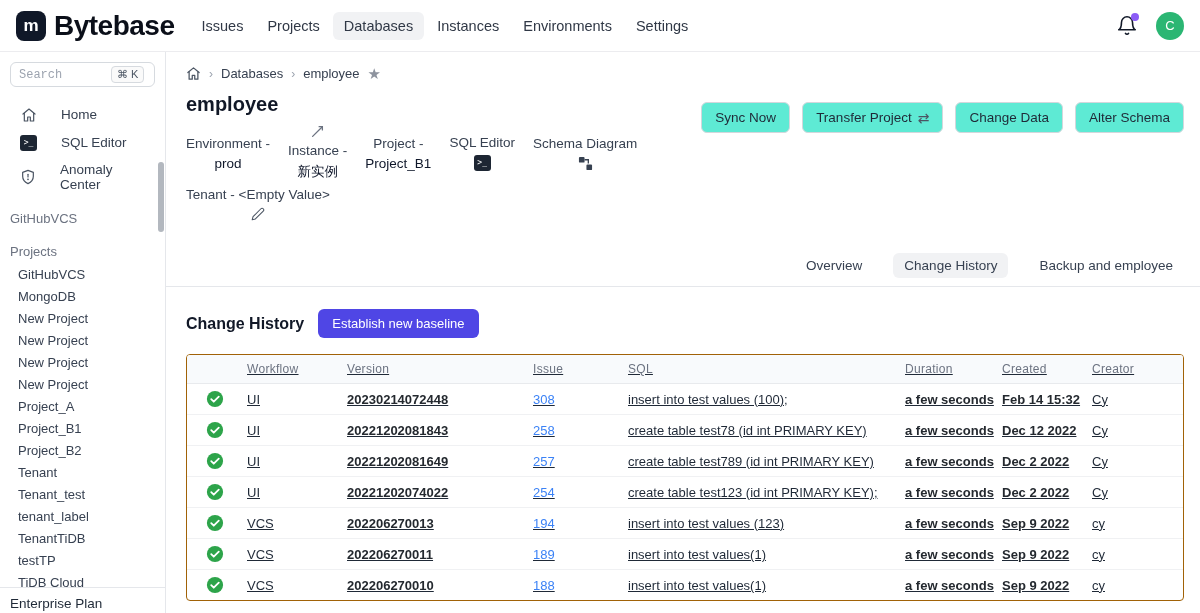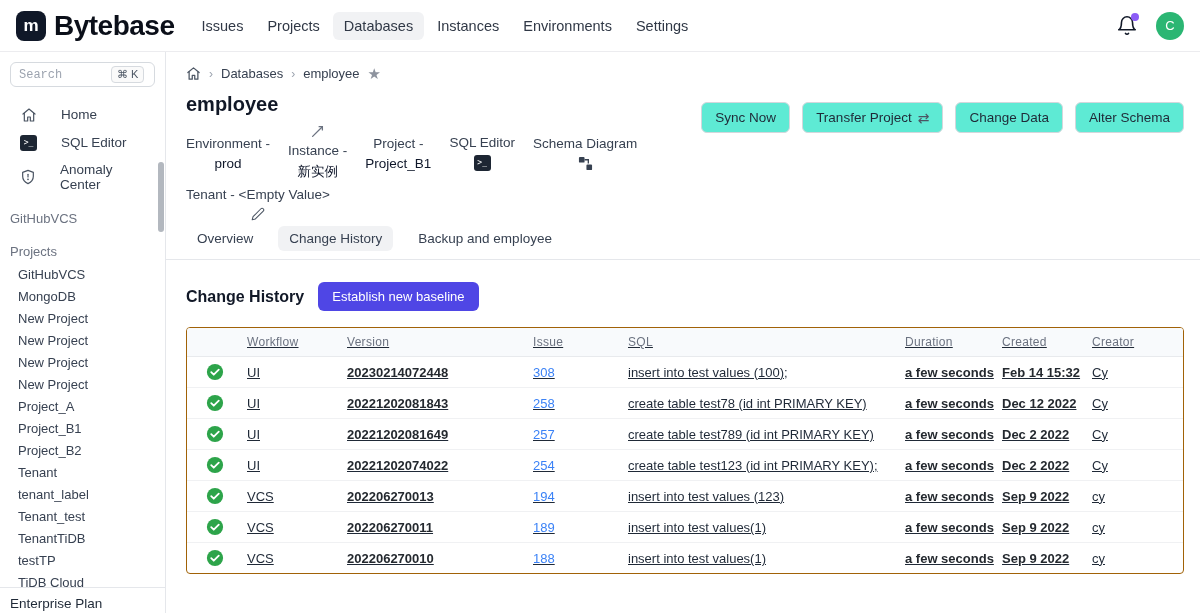--- a/index.html
+++ b/index.html
@@ -61,21 +61,21 @@
   .term-chip { width:17px; height:16px; background:#1d2633; border-radius:3px; color:#fff;
     font-size:8px; font-family:"DejaVu Sans Mono", monospace; display:flex; align-items:center;
     justify-content:center; line-height:1; }
   .actions { position:absolute; top:50px; right:16px; display:flex; gap:12px; }
   .btn { height:31px; background:#5eead4; border:1px solid #d3d7dc; border-radius:6px;
     font-size:13.5px; color:#1f2937; padding:0 13px; display:flex; align-items:center; gap:6px;
     cursor:pointer; font-family:"Liberation Sans", sans-serif; }
   .transfer-glyph { font-size:14px; color:#4b5563; }
 
   
-  .tabs { display:flex; align-items:center; gap:14px; margin-top:5px; }
+  .tabs { display:flex; align-items:center; gap:20px; margin-top:32px;justify-content:flex-end; }
   .tab { font-size:13.5px; color:#374151; padding:5px 11px; border-radius:6px; cursor:pointer; }
   .tab.active { background:#f1f2f4; }
   .tab-divider { border-bottom:1px solid #e5e7eb; margin:8px -16px 0 -20px; }
 
   
   .section-row { display:flex; align-items:center; gap:14px; margin-top:22px; }
   .section-heading { font-size:16px; font-weight:700; color:#111827; }
   .primary-btn { color:#fff; border:none; border-radius:6px; font-size:13px; font-weight:500;
     padding:7px 14px; cursor:pointer; font-family:"Liberation Sans", sans-serif; }
 
@@ -163,22 +163,22 @@
         <div class="proj-item">GitHubVCS</div>
         <div class="proj-item">MongoDB</div>
         <div class="proj-item">New Project</div>
         <div class="proj-item">New Project</div>
         <div class="proj-item">New Project</div>
         <div class="proj-item">New Project</div>
         <div class="proj-item">Project_A</div>
         <div class="proj-item">Project_B1</div>
         <div class="proj-item">Project_B2</div>
         <div class="proj-item">Tenant</div>
+        <div class="proj-item">Tenant_test</div>
         <div class="proj-item">tenant_label</div>
-        <div class="proj-item">Tenant_test</div>
         <div class="proj-item">TenantTiDB</div>
         <div class="proj-item">testTP</div>
         <div class="proj-item">TiDB Cloud</div>
       </div>
     <div class="side-item archive">
       <span class="ico">
         <svg class="oi" width="16" height="16" viewBox="0 0 24 24" fill="none" stroke="#4b5563" stroke-width="1.8" stroke-linecap="round" stroke-linejoin="round">
           <rect x="3" y="4" width="18" height="5" rx="1"></rect>
             <path d="M5 9v9a1 1 0 0 0 1 1h12a1 1 0 0 0 1-1V9"></path>
             <line x1="10" y1="13" x2="14" y2="13"></line>

